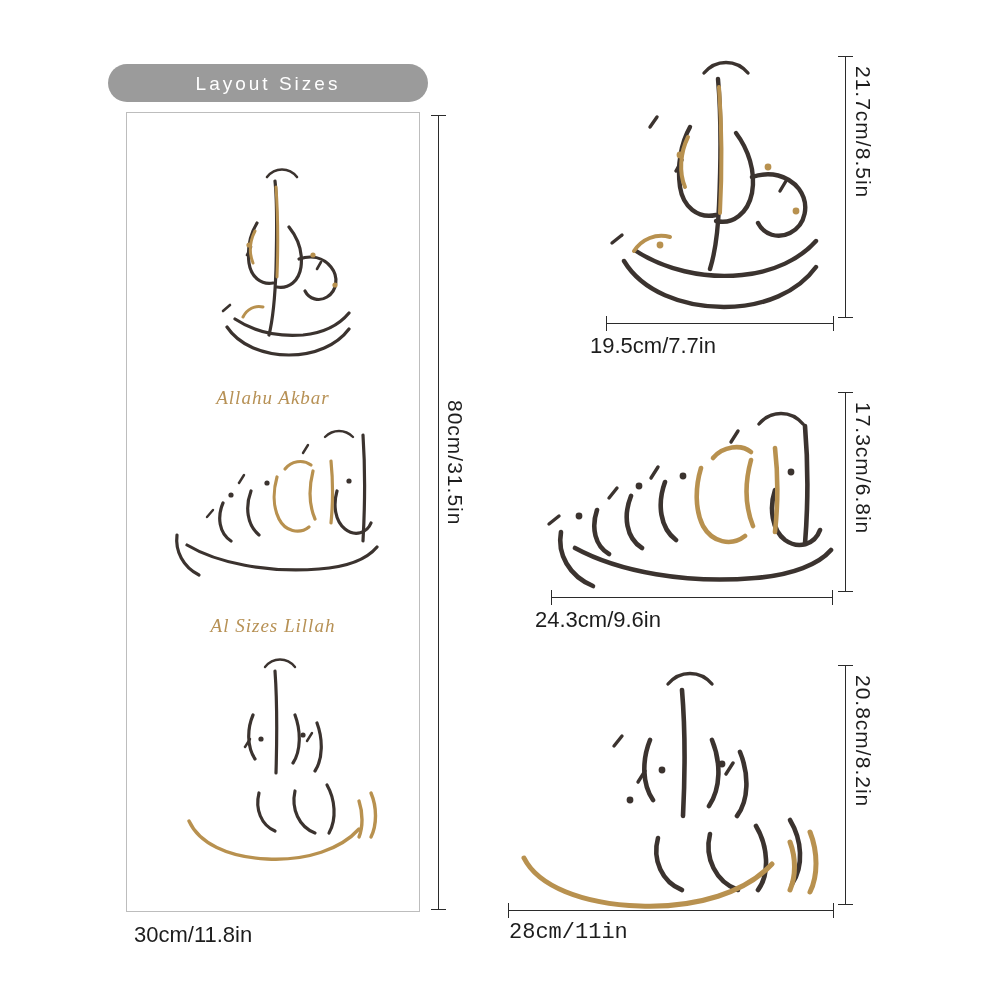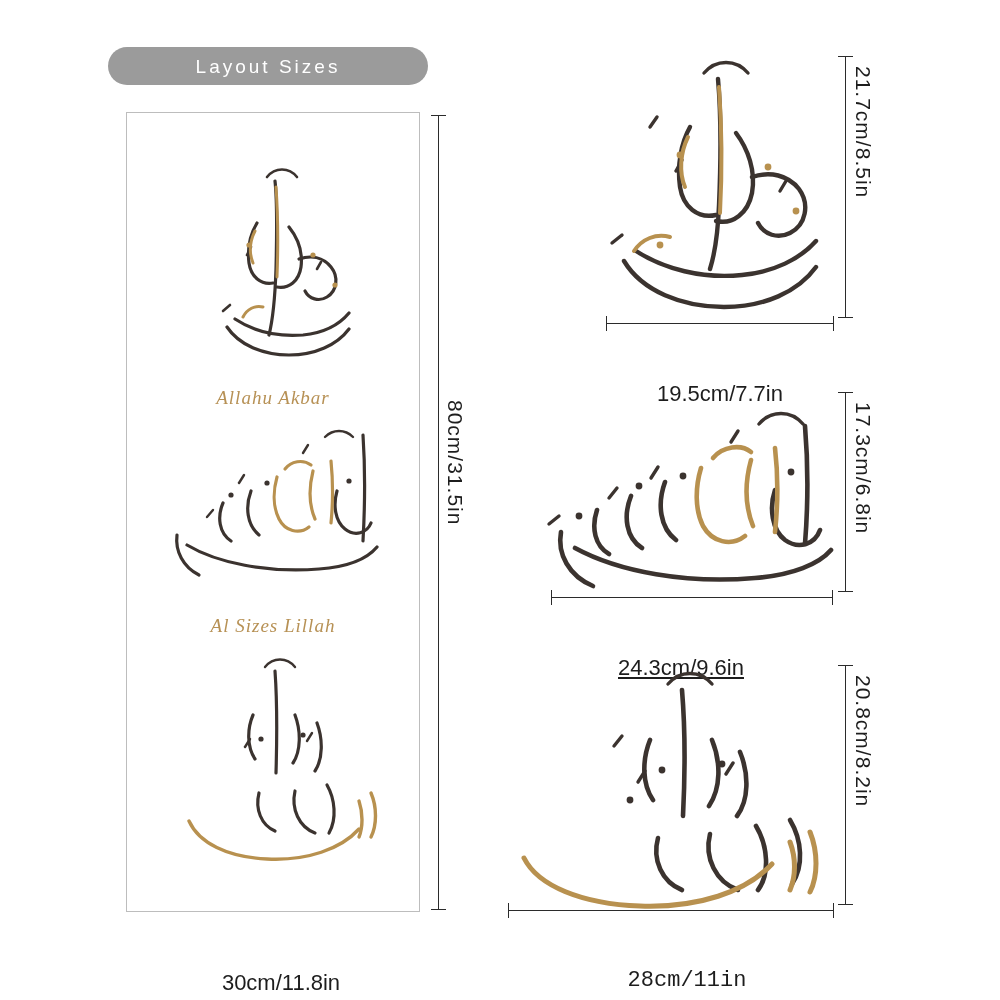--- a/index.html
+++ b/index.html
@@ -12,21 +12,21 @@
     height: 1000px;
     position: relative;
     font-family: "Liberation Sans", sans-serif;
     overflow: hidden;
   }
 
   
   #layout-sizes-badge {
     position: absolute;
     left: 108px;
-    top: 47px;
+    top: 64px;
     width: 320px;
     height: 38px;
     background: #9b9b9b;
     border-radius: 19px;
   }
   #layout-sizes-badge .label {
     position: absolute;
     left: 0; right: 0;
     top: 9px;
     text-align: center;
@@ -107,23 +107,22 @@
     color: #1d1d1d;
     letter-spacing: 1px;
     white-space: nowrap;
     font-family: "Liberation Sans", sans-serif;
   }
   .dim-label-h {
     position: absolute;
     font-size: 22px;
     color: #1d1d1d;
     white-space: nowrap;
-    text-align: center;
+    text-align: left;
     font-family: "Liberation Sans", sans-serif;
-    margin-top: 48px;
   }
 </style>
 </head>
 <body>
 
 <div id="layout-sizes-badge">
   <div class="label">Layout Sizes</div>
 </div>
 
 <div id="layout-panel">
@@ -285,21 +284,21 @@
       <circle cx="148" cy="86" r="3.4"></circle>
       <circle cx="104" cy="96" r="3.4"></circle>
       <circle cx="256" cy="82" r="3.4"></circle>
       <circle cx="44" cy="126" r="3.4"></circle>
     </g>
   </svg>
 </div>
 <div class="dim-v" style="left:845px; top:392px; height:200px;"></div>
 <div class="dim-label-v" style="left:851px; top:402px;">17.3cm/6.8in</div>
 <div class="dim-h" style="left:551px; top:597px; width:282px;"></div>
-<div class="dim-label-h" style="left:524px; top:607px; width:314px;text-decoration:underline;">24.3cm/9.6in</div>
+<div class="dim-label-h" style="left:535px; top:607px; width:314px;">24.3cm/9.6in</div>
 
 <div class="specimen" style="left:490px; top:660px; width:355px; height:250px;">
   <svg width="355" height="250" viewBox="0 0 355 250">
     <g fill="none" stroke="#3b332f" stroke-width="4.6" stroke-linecap="round" stroke-linejoin="round">
       <path d="M192 30 C195 66 195 116 193 156"></path>
       <path d="M160 80 C152 100 152 124 163 140"></path>
       <path d="M222 80 C231 102 231 128 219 146"></path>
       <path d="M250 92 C259 114 259 140 247 156"></path>
       <path d="M168 178 C162 200 172 222 192 230"></path>
       <path d="M220 174 C214 198 226 222 248 230"></path>

